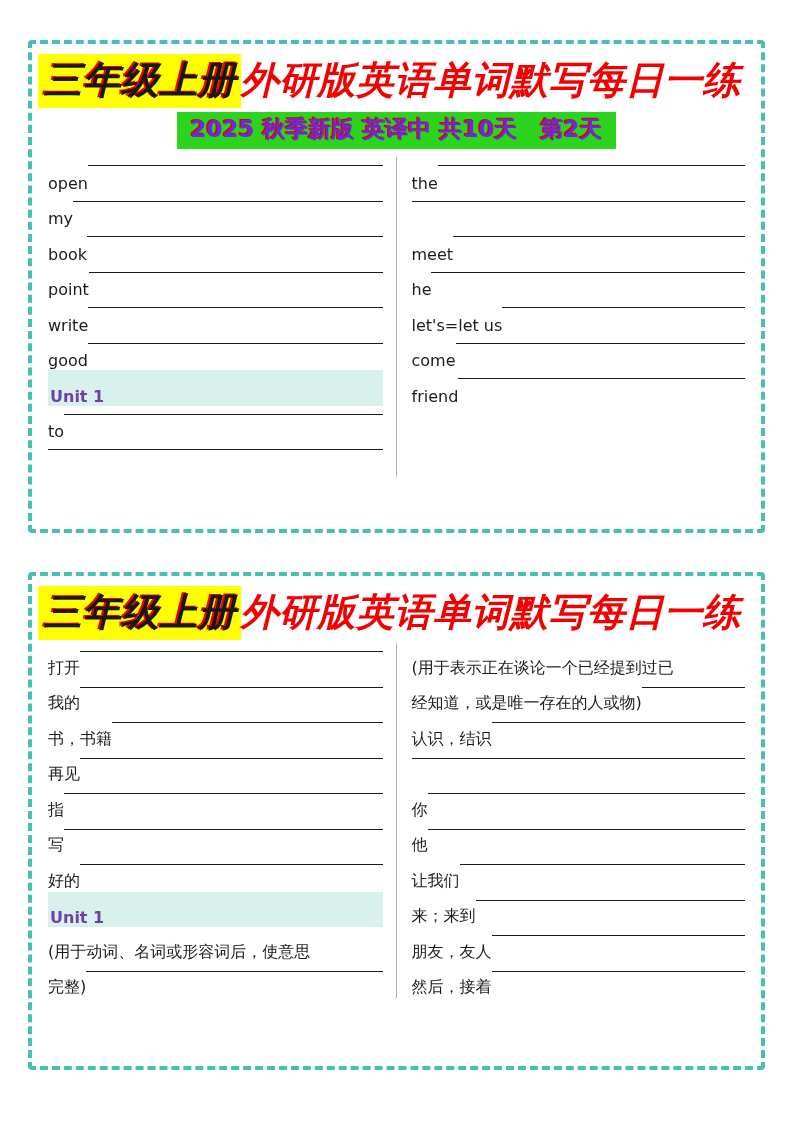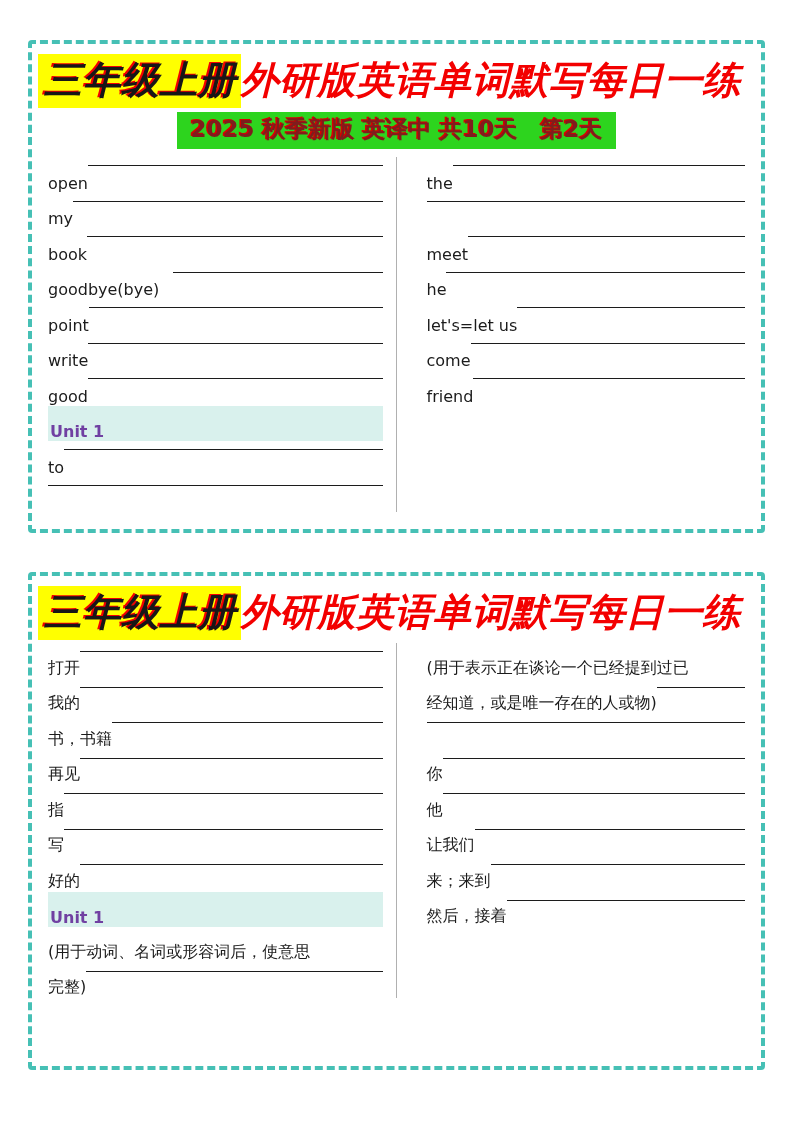--- a/index.html
+++ b/index.html
@@ -17,29 +17,29 @@
     text-align:left;margin:13px 6px 0;font-size:38px;font-weight:bold;
     line-height:46px;white-space:nowrap;letter-spacing:0.5px;font-style:italic;
   }
   .t-hl{
     background:#ffff00;color:#171717;padding:4px 4px 6px 6px;
     text-shadow:-2px -1px 0 #f30000;
   }
   .t-rest{color:#f30000;}
   .banner-row{text-align:center;margin-top:9px;}
   .banner{
-    display:inline-block;background:#2dd41e;color:#7f1d1d;
+    display:inline-block;background:#2dd41e;color:#6d28d9;
     text-shadow:-1.5px -1px 0 #d90000;
     font-size:23px;font-weight:bold;line-height:27px;padding:4px 13px 6px;
     white-space:pre;
   }
   .words{display:flex;margin-top:8px;padding:0 16px;}
   .col{width:50%;box-sizing:border-box;}
   .col-left{border-right:1.5px solid #b0b0b0;padding-right:13px;}
-  .col-right{padding-left:30px;}
+  .col-right{padding-left:15px;}
   .row{
     height:35.5px;box-sizing:border-box;padding-top:8px;
     display:flex;align-items:flex-end;
     font-size:16px;color:#1b1b1b;white-space:nowrap;
   }
   .row .w{flex:0 0 auto;}
   .row .line{
     flex:1 1 auto;height:0;border-bottom:1.6px solid #1c1c1c;
     align-self:baseline;min-width:30px;
   }
@@ -65,24 +65,20 @@
           </div>
           <div class="row">
             <span class="w">my</span>
             <span class="line"></span>
           </div>
           <div class="row">
             <span class="w">book</span>
             <span class="line"></span>
           </div>
           <div class="row">
-            <span class="w">goodbye(bye)</span>
-            <span class="line gap"></span>
-          </div>
-          <div class="row">
             <span class="w">point</span>
             <span class="line"></span>
           </div>
           <div class="row">
             <span class="w">write</span>
             <span class="line"></span>
           </div>
           <div class="row">
             <span class="w">good</span>
             <span class="line"></span>
@@ -175,36 +171,44 @@
         </div>
       <div class="col col-right">
           <div class="row">
             <span class="w">(用于表示正在谈论一个已经提到过已</span>
           </div>
           <div class="row">
             <span class="w">经知道，或是唯一存在的人或物)</span>
             <span class="line"></span>
           </div>
           <div class="row">
+            <span class="w">认识，结识</span>
+            <span class="line"></span>
+          </div>
+          <div class="row">
             <span class="line"></span>
           </div>
           <div class="row">
             <span class="w">你</span>
             <span class="line"></span>
           </div>
           <div class="row">
             <span class="w">他</span>
             <span class="line"></span>
           </div>
           <div class="row">
             <span class="w">让我们</span>
             <span class="line"></span>
           </div>
           <div class="row">
             <span class="w">来；来到</span>
+            <span class="line"></span>
+          </div>
+          <div class="row">
+            <span class="w">朋友，友人</span>
             <span class="line"></span>
           </div>
           <div class="row">
             <span class="w">然后，接着</span>
             <span class="line"></span>
           </div>
         </div>
     </div>
   </section>
 

